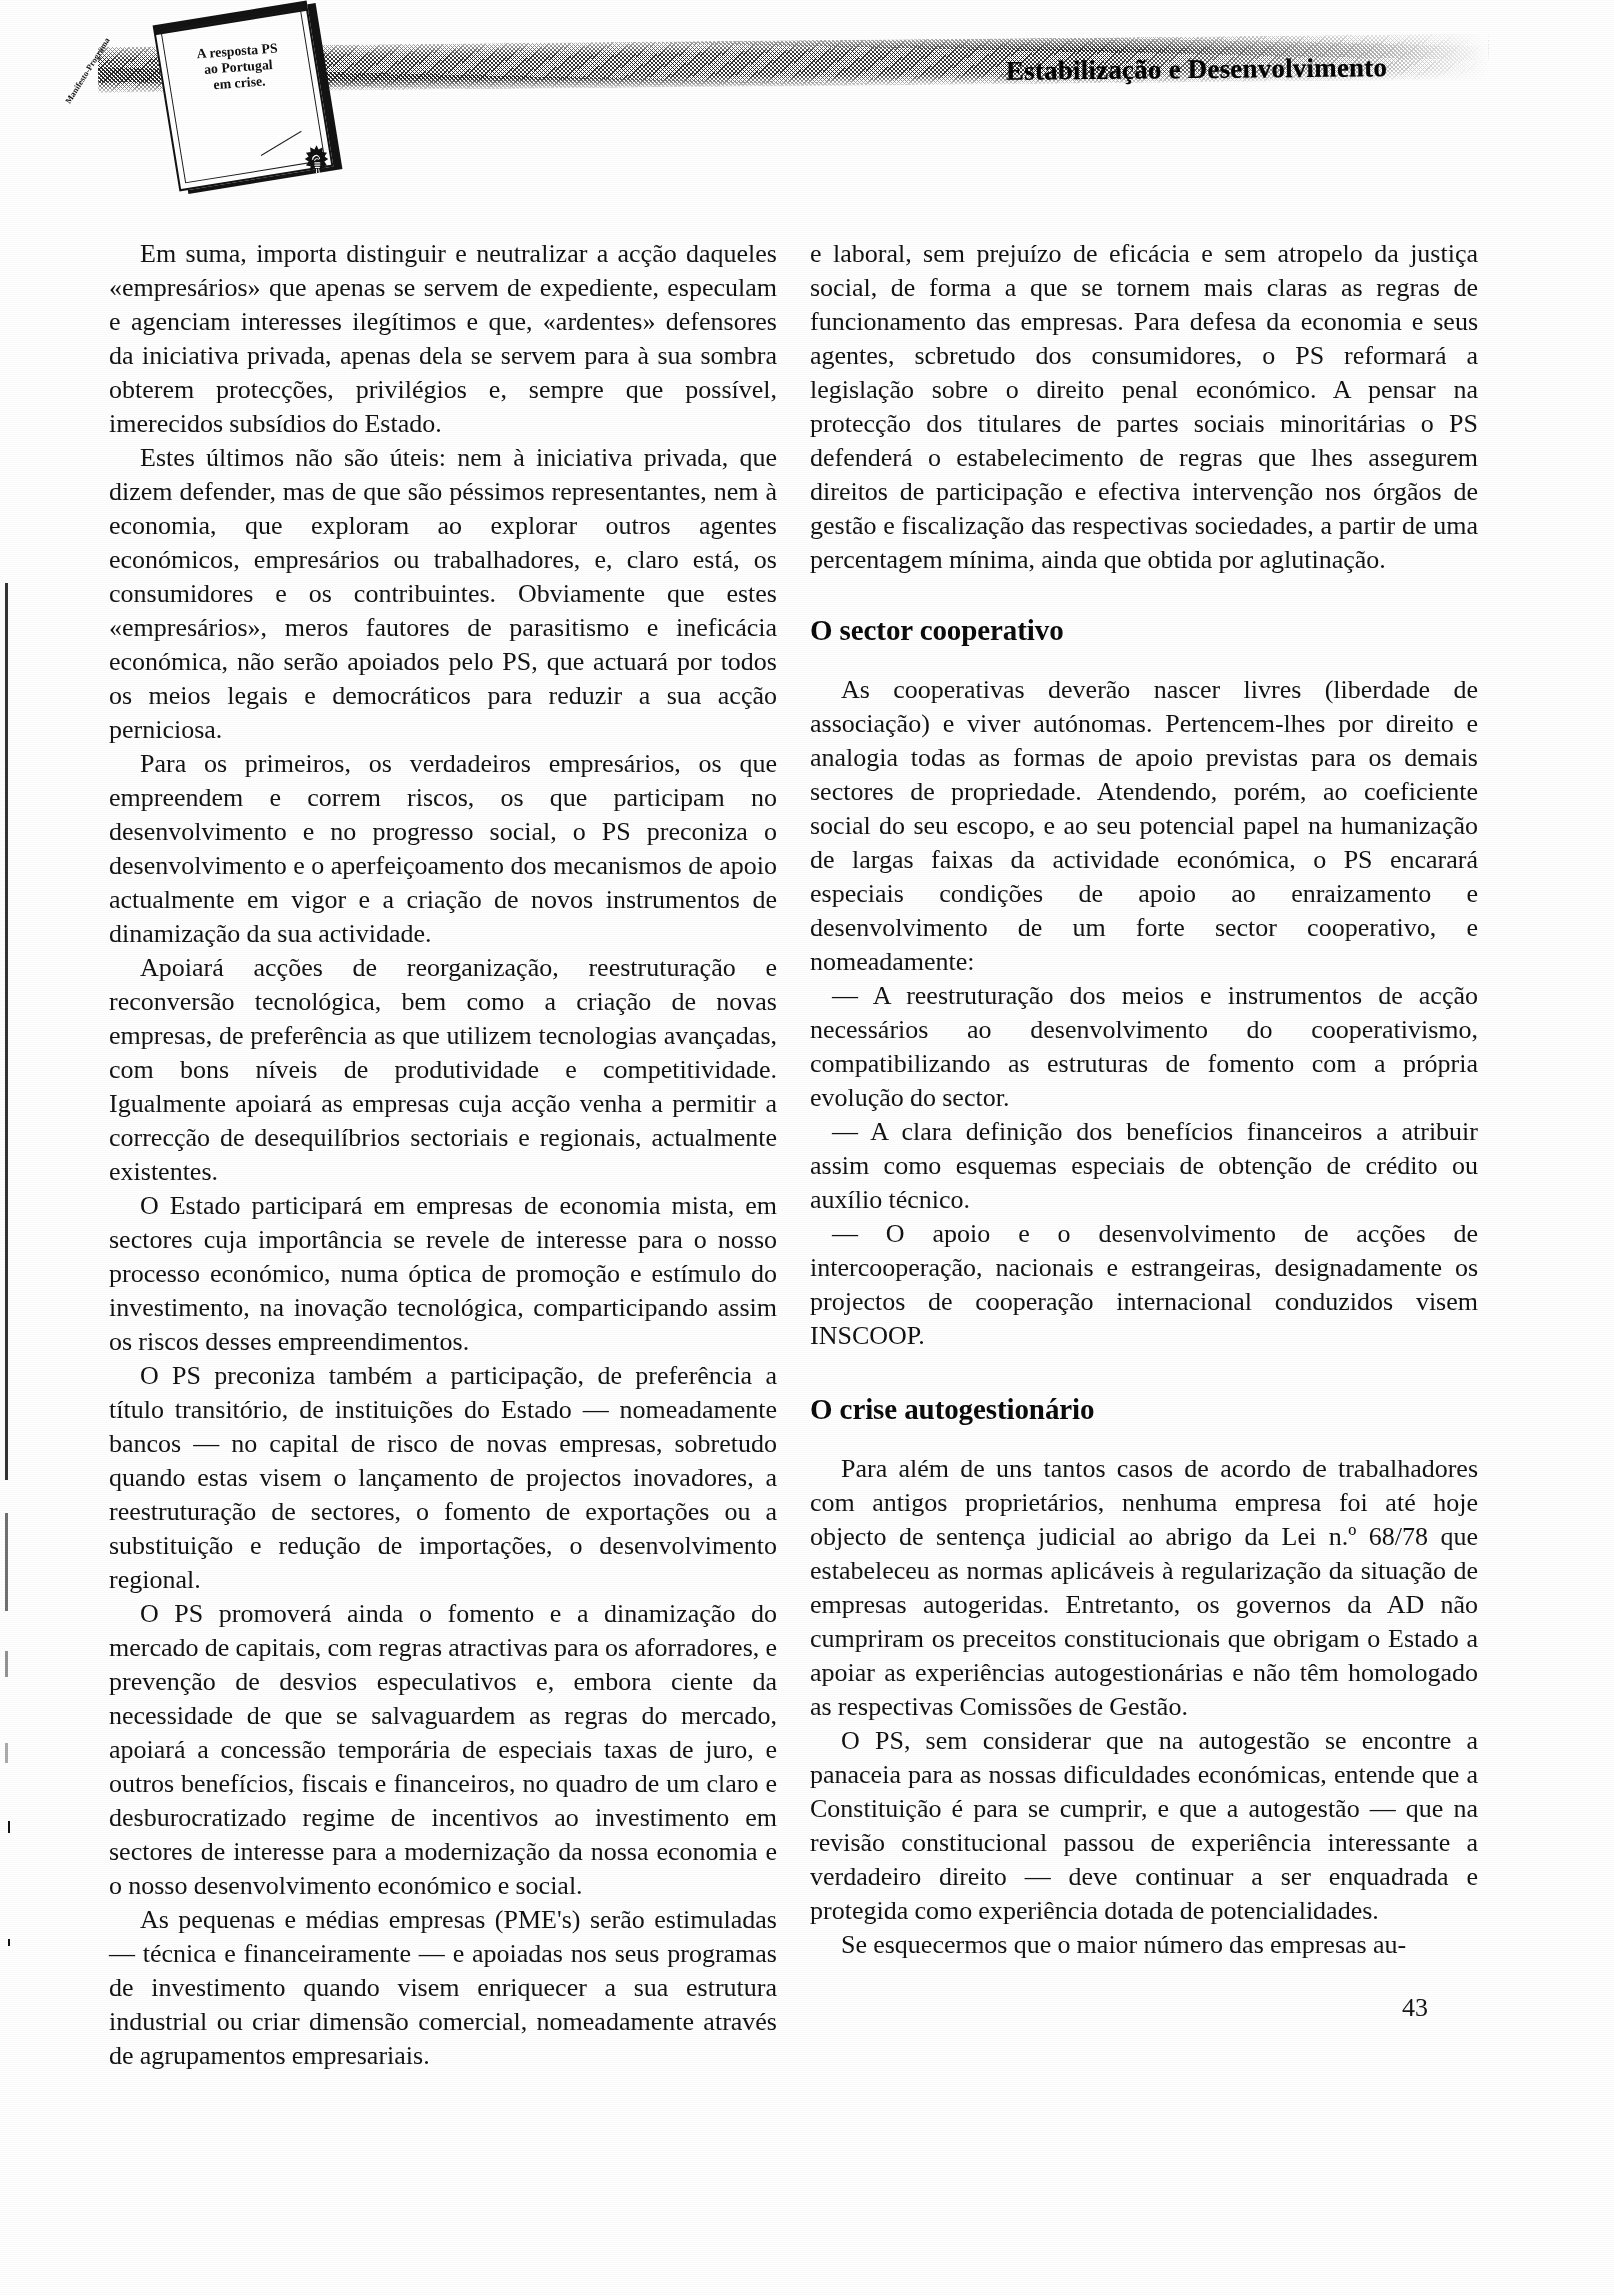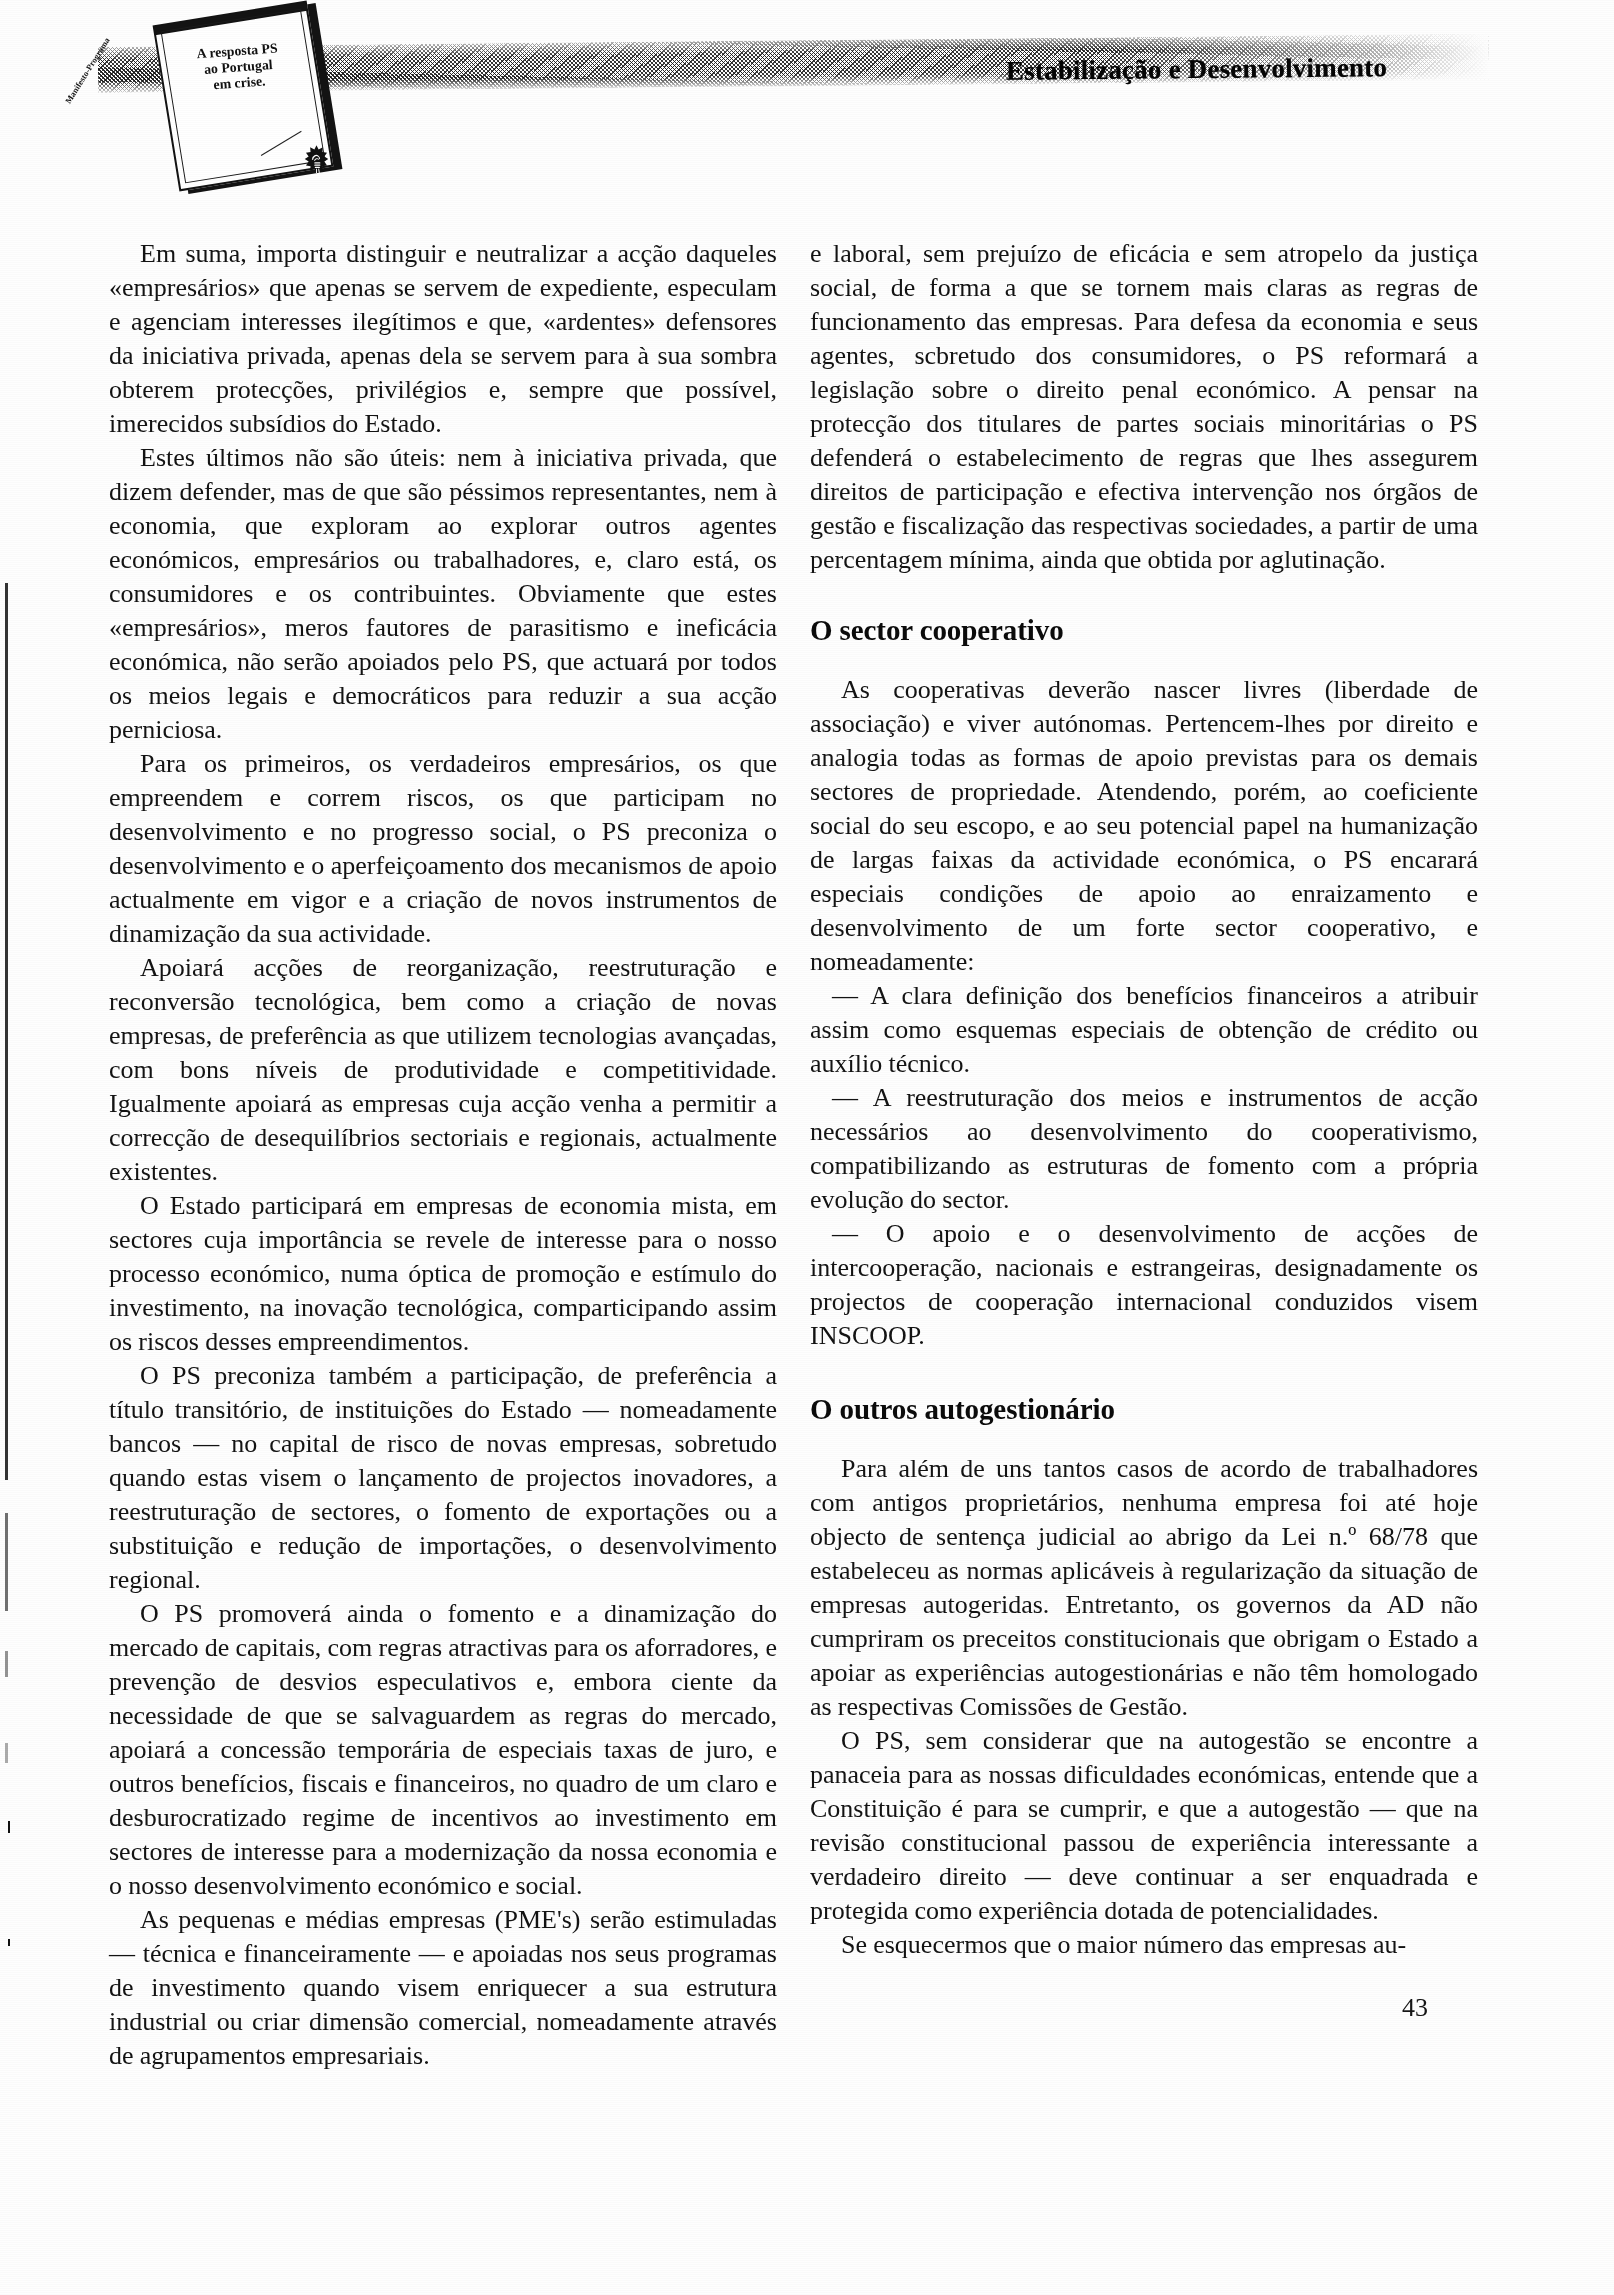--- a/index.html
+++ b/index.html
@@ -283,25 +283,25 @@
       <p class="para">O PS preconiza também a participação, de preferência a título transitório, de instituições do Estado — nomeadamente bancos — no capital de risco de novas empresas, sobretudo quando estas visem o lançamento de projectos inovadores, a reestruturação de sectores, o fomento de exportações ou a substituição e redução de importações, o desenvolvimento regional.</p>
       <p class="para">O PS promoverá ainda o fomento e a dinamização do mercado de capitais, com regras atractivas para os aforradores, e prevenção de desvios especulativos e, embora ciente da necessidade de que se salvaguardem as regras do mercado, apoiará a concessão temporária de especiais taxas de juro, e outros benefícios, fiscais e financeiros, no quadro de um claro e desburocratizado regime de incentivos ao investimento em sectores de interesse para a modernização da nossa economia e o nosso desenvolvimento económico e social.</p>
       <p class="para">As pequenas e médias empresas (PME's) serão estimuladas — técnica e financeiramente — e apoiadas nos seus programas de investimento quando visem enriquecer a sua estrutura industrial ou criar dimensão comercial, nomeadamente através de agrupamentos empresariais.</p>
     </div>
 
     <div class="col col-right">
       <p class="para cont">e laboral, sem prejuízo de eficácia e sem atropelo da justiça social, de forma a que se tornem mais claras as regras de funcionamento das empresas. Para defesa da economia e seus agentes, scbretudo dos consumidores, o PS reformará a legislação sobre o direito penal económico. A pensar na protecção dos titulares de partes sociais minoritárias o PS defenderá o estabelecimento de regras que lhes assegurem direitos de participação e efectiva intervenção nos órgãos de gestão e fiscalização das respectivas sociedades, a partir de uma percentagem mínima, ainda que obtida por aglutinação.</p>
 
       <h2 class="section">O sector cooperativo</h2>
       <p class="para">As cooperativas deverão nascer livres (liberdade de associação) e viver autónomas. Pertencem-lhes por direito e analogia todas as formas de apoio previstas para os demais sectores de propriedade. Atendendo, porém, ao coeficiente social do seu escopo, e ao seu potencial papel na humanização de largas faixas da actividade económica, o PS encarará especiais condições de apoio ao enraizamento e desenvolvimento de um forte sector cooperativo, e nomeadamente:</p>
+      <p class="para bullet">— A reestruturação dos meios e instrumentos de acção necessários ao desenvolvimento do cooperativismo, compatibilizando as estruturas de fomento com a própria evolução do sector.</p>
       <p class="para bullet">— A clara definição dos benefícios financeiros a atribuir assim como esquemas especiais de obtenção de crédito ou auxílio técnico.</p>
-      <p class="para bullet">— A reestruturação dos meios e instrumentos de acção necessários ao desenvolvimento do cooperativismo, compatibilizando as estruturas de fomento com a própria evolução do sector.</p>
       <p class="para bullet">— O apoio e o desenvolvimento de acções de intercooperação, nacionais e estrangeiras, designadamente os projectos de cooperação internacional conduzidos visem INSCOOP.</p>
 
-      <h2 class="section tight">O outros autogestionário</h2>
+      <h2 class="section tight">O crise autogestionário</h2>
       <p class="para">Para além de uns tantos casos de acordo de trabalhadores com antigos proprietários, nenhuma empresa foi até hoje objecto de sentença judicial ao abrigo da Lei n.º 68/78 que estabeleceu as normas aplicáveis à regularização da situação de empresas autogeridas. Entretanto, os governos da AD não cumpriram os preceitos constitucionais que obrigam o Estado a apoiar as experiências autogestionárias e não têm homologado as respectivas Comissões de Gestão.</p>
       <p class="para">O PS, sem considerar que na autogestão se encontre a panaceia para as nossas dificuldades económicas, entende que a Constituição é para se cumprir, e que a autogestão — que na revisão constitucional passou de experiência interessante a verdadeiro direito — deve continuar a ser enquadrada e protegida como experiência dotada de potencialidades.</p>
       <p class="para">Se esquecermos que o maior número das empresas au-</p>
     </div>
   </div>
 
   <div class="folio">43</div>
 
   <div class="grain"></div>
 </div>

